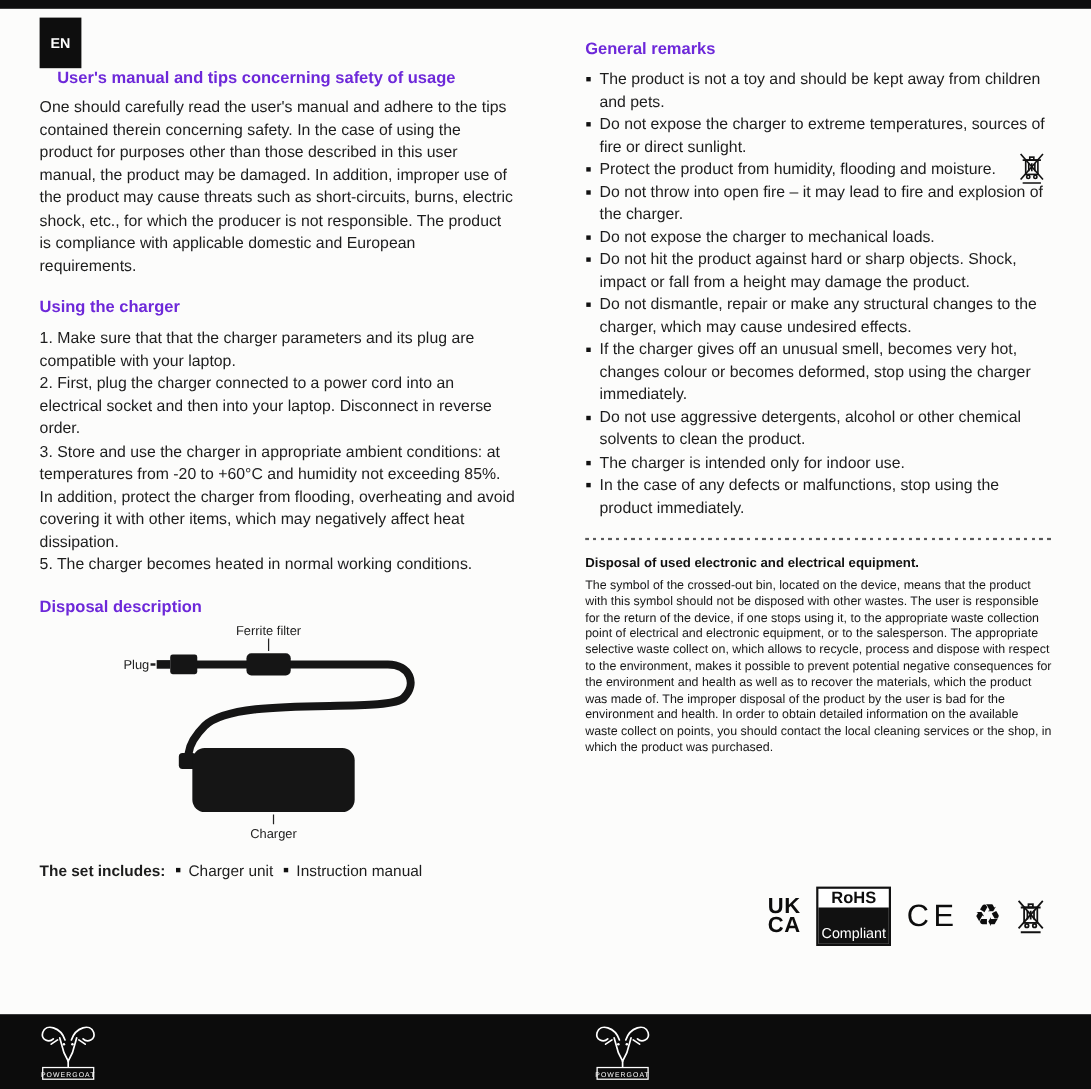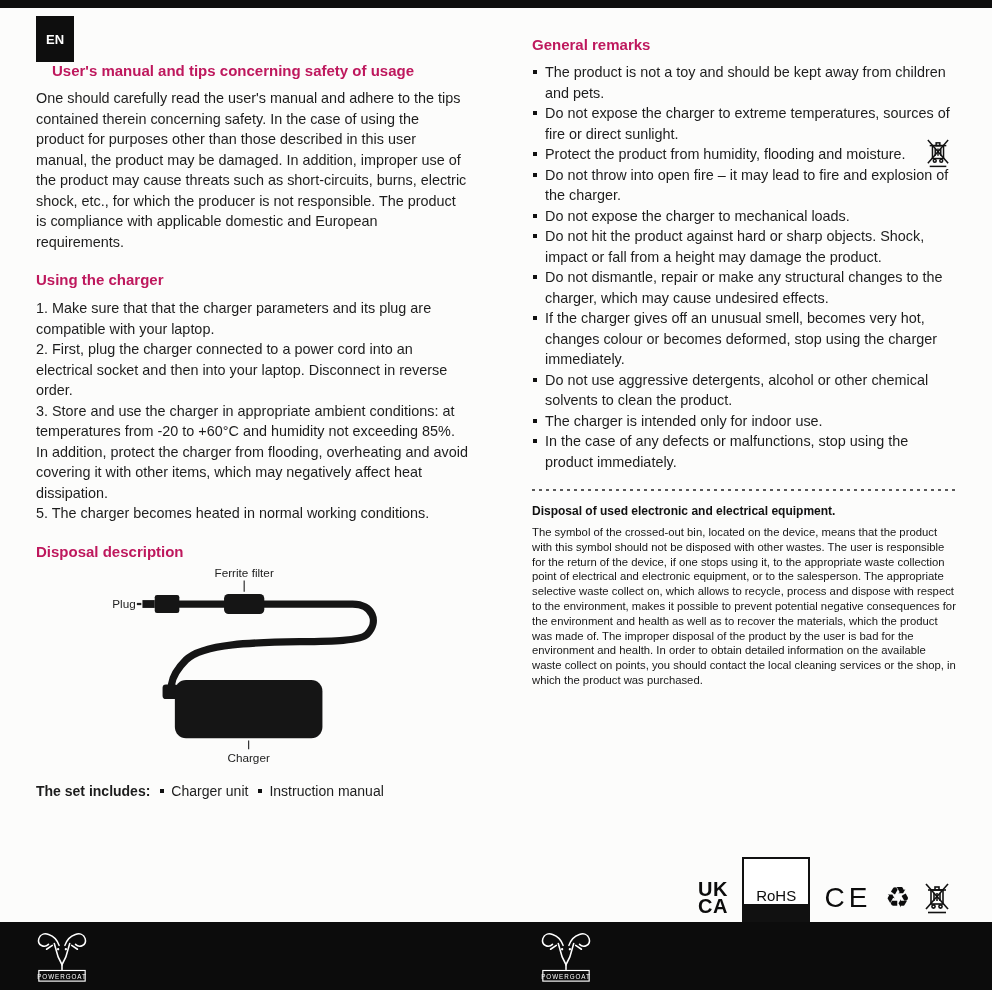--- a/index.html
+++ b/index.html
@@ -8,44 +8,44 @@
     font-family:"Liberation Sans","DejaVu Sans",sans-serif;color:#1d1d1d;
     overflow:hidden;
   }
   .top-strip{position:absolute;top:0;left:0;width:992px;height:8px;background:#0e0e0e;}
   .lang-badge{
     position:absolute;top:16px;left:36px;width:38px;height:46px;background:#0e0e0e;
     color:#fff;font-weight:bold;font-size:13px;display:flex;align-items:center;justify-content:center;
   }
   .col-left{position:absolute;left:36px;top:62px;width:432px;}
   .col-right{position:absolute;left:532px;top:36px;width:424px;}
-  h2{font-size:15px;font-weight:700;color:#be185d;}
+  h2{font-size:15px;font-weight:700;color:#6d28d9;}
   h2.first{margin:0 16px 9px;}
   h2.using{margin:19px 0 10px;}
   h2.desc{margin:19px 0 4px;}
   h2.remarks{margin:0 0 9px;}
   p.body,.steps p{font-size:14.4px;line-height:20.5px;margin:0;}
   ul.bullets{margin:0;padding:0;list-style:none;}
   ul.bullets li{position:relative;padding-left:13px;font-size:14.4px;line-height:20.5px;}
   ul.bullets li::before{content:"";position:absolute;left:1px;top:8px;width:4px;height:4px;background:#111;}
   .dashes{margin:17px 0 13px;height:2px;
     background-image:repeating-linear-gradient(to right,#5a5a5a 0 3px,transparent 3px 7px);}
   h3.disposal{font-size:12px;font-weight:700;margin:0 0 7px;color:#111;}
   p.fine{font-size:11.3px;line-height:14.8px;margin:0;color:#161616;}
   svg.diagram{display:block;margin:6px 0 0 76px;}
   svg text{font-family:"Liberation Sans","DejaVu Sans",sans-serif;}
   .set-includes{margin-top:18px;font-size:14px;display:flex;align-items:center;gap:10px;}
   .set-includes .lbl{font-weight:700;}
   .inc-item{position:relative;padding-left:11px;}
   .inc-item::before{content:"";position:absolute;left:0;top:6px;width:4px;height:4px;background:#111;}
   .bin-top{position:absolute;left:926px;top:138px;}
-  .marks{position:absolute;left:698px;top:857px;display:flex;align-items:center;gap:14px;}
+  .marks{position:absolute;left:698px;top:806px;display:flex;align-items:center;gap:14px;}
   .ukca{font-weight:800;font-size:20px;line-height:17px;letter-spacing:0.5px;color:#0c0c0c;}
   .rohs{border:2px solid #111;text-align:center;min-width:58px;background:#fff;}
-  .rohs-top{font-weight:400;font-size:15px;padding:0 4px;color:#0c0c0c;margin-top:28px;}
+  .rohs-top{font-weight:700;font-size:15px;padding:0 4px;color:#0c0c0c;}
   .rohs-sub{background:#111;color:#fff;font-size:13px;padding:16px 3px 2px;}
   .ce{font-size:28px;font-weight:500;letter-spacing:4px;color:#0c0c0c;}
   .recycle{font-size:28px;line-height:28px;font-family:"DejaVu Sans",sans-serif;color:#0c0c0c;}
   .footer{position:absolute;left:0;bottom:0;width:992px;height:68px;background:#0c0c0c;}
   .goat{position:absolute;top:6px;}
   .goat1{left:33px;}
   .goat2{left:537px;}
   .hidden-defs{position:absolute;width:0;height:0;}
 </style>
 </head>

